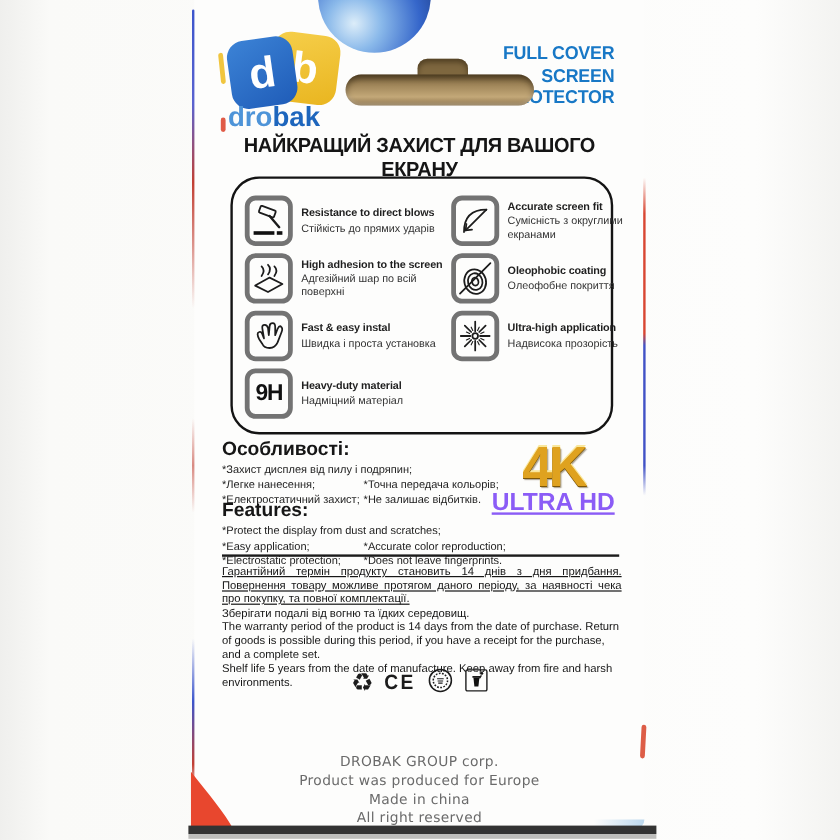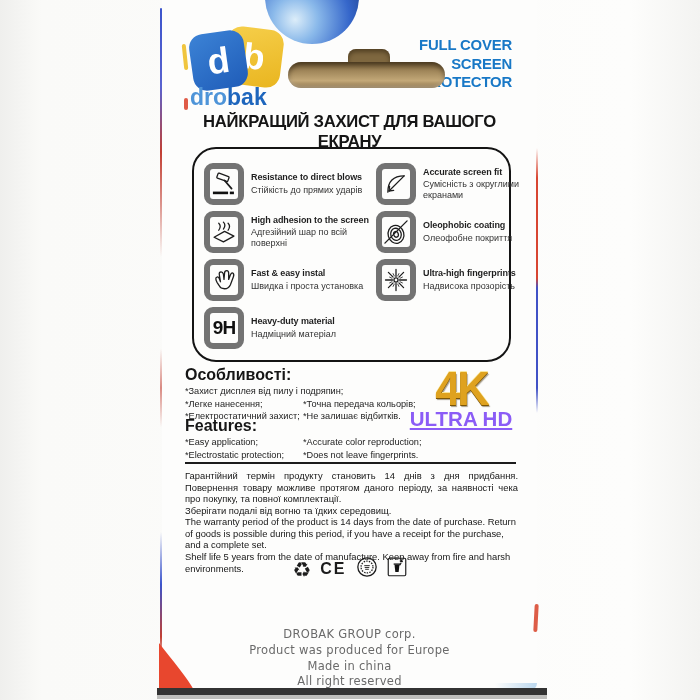--- a/index.html
+++ b/index.html
@@ -39,21 +39,21 @@
     box-shadow:inset 0 3px 4px rgba(40,28,10,.5);z-index:4;}
   .tagline{left:160px;top:36px;width:190px;text-align:right;color:#1878c6;font-weight:700;
     font-size:15.5px;line-height:18.5px;letter-spacing:-0.2px;transform:scaleX(.96);transform-origin:right;}
   .headline{left:12px;right:12px;top:112px;text-align:center;font-size:17px;font-weight:700;
     color:#151515;letter-spacing:-0.3px;transform:scaleX(.98);}
   
   .grid-box{left:30px;top:147px;width:319px;height:215px;border:2.5px solid #141414;border-radius:24px;
     box-sizing:border-box;display:grid;grid-template-columns:172px 1fr;grid-auto-rows:47px;
     padding:11px 4px 0 10px;row-gap:1px;}
   .feat{display:flex;gap:7px;align-items:center;}
-  .feat-icon{width:40px;height:42px;border:6px solid #737373;border-radius:9px;flex-shrink:0;
+  .feat-icon{width:40px;height:42px;border:4px solid #737373;border-radius:9px;flex-shrink:0;
     display:flex;align-items:center;justify-content:center;box-sizing:border-box;}
   .feat-icon svg{stroke:#1c1c1c;fill:none;stroke-width:2.2;stroke-linecap:round;stroke-linejoin:round;}
   .feat-icon .fill{fill:#111;stroke:none;}
   .nineH{font-size:19px;font-weight:800;color:#111;letter-spacing:-1px;}
   .feat-text{width:118px;}
   .col-r .feat-text{width:102px;}
   .feat-en{font-size:9px;font-weight:700;color:#1f1f1f;line-height:10.5px;letter-spacing:-0.1px;}
   .feat-ua{font-size:9px;color:#333;line-height:10.5px;margin-top:2px;}
   
   .sec{left:23px;width:335px;color:#222;}
@@ -64,21 +64,21 @@
   .sec-col-l{width:118px;}
   
   .badge4k{left:236px;top:369px;width:126px;text-align:center;}
   .k4big{font-size:45px;font-weight:900;letter-spacing:-3px;line-height:40px;color:#dfa21f;
     text-shadow:0 1px 0 #7c5606, 0 -1px 0 #f9e79c, 1px 2px 1px rgba(60,40,0,.45);transform:scaleY(1.05);}
   .k4small{font-size:20.5px;font-weight:800;color:#8b5cf6;margin-top:-2px;letter-spacing:0;text-decoration:underline;}
   
   .sep{left:23px;top:462px;width:331px;height:2px;background:#1c1c1c;}
   .warr{left:23px;width:333px;font-size:9.4px;line-height:11.7px;color:#161616;}
   .warr-ua{top:470px;} .warr-en{top:516px;}
-  .just{text-align:justify;}
+  .just{text-align:justify;text-decoration:underline;}
   
   .certs{top:556px;left:0;right:0;display:flex;justify-content:center;align-items:center;gap:9px;color:#1c1c1c;}
   .recycle{font-size:21px;line-height:21px;}
   .ce{font-size:16px;font-weight:600;letter-spacing:2px;transform:scaleY(1.08);}
   .certs svg{stroke:#1c1c1c;fill:none;stroke-width:1.4;}
   .certs .fill{fill:#111;stroke:none;}
   
   .corp{top:627px;left:0;right:0;text-align:center;font-family:"DejaVu Sans",sans-serif;
     font-size:11.5px;color:#6a6a6a;line-height:15.8px;letter-spacing:0.3px;}
 </style>
@@ -184,21 +184,21 @@
     <div class="feat col-r">
       <div class="feat-icon">
         <svg width="32" height="34" viewBox="0 0 48 48" stroke-width="2">
           <circle cx="24" cy="24" r="3.5"></circle>
           <path d="M30 24 L42 24 M24 30 L24 42 M18 24 L6 24 M24 18 L24 6"></path>
           <path d="M29 29 L37 37 M19 29 L11 37 M19 19 L11 11 M29 19 L37 11"></path>
           <path d="M31 27 L35 29 M27 31 L29 35 M17 27 L13 29 M21 31 L19 35 M17 21 L13 19 M21 17 L19 13 M31 21 L35 19 M27 17 L29 13" stroke-width="1.4"></path>
         </svg>
       </div>
       <div class="feat-text">
-        <div class="feat-en">Ultra-high fingerprints</div>
+        <div class="feat-en">Ultra-high application</div>
         <div class="feat-ua">Надвисока прозорість</div>
       </div>
     </div>
 
 
     <div class="feat col-r">
       <div class="feat-icon">
         <span class="nineH">9H</span>
       </div>
       <div class="feat-text">
@@ -218,20 +218,21 @@
       </div>
       <div>
         <div class="sec-line">*Точна передача кольорів;</div>
         <div class="sec-line">*Не залишає відбитків.</div>
       </div>
     </div>
   </div>
 
   <div class="abs sec sec-en">
     <div class="sec-h">Features:</div>
+    <div class="sec-line">*Protect the display from dust and scratches;</div>
     <div class="sec-cols">
       <div class="sec-col-l">
         <div class="sec-line">*Easy application;</div>
         <div class="sec-line">*Electrostatic protection;</div>
       </div>
       <div>
         <div class="sec-line">*Accurate color reproduction;</div>
         <div class="sec-line">*Does not leave fingerprints.</div>
       </div>
     </div>

